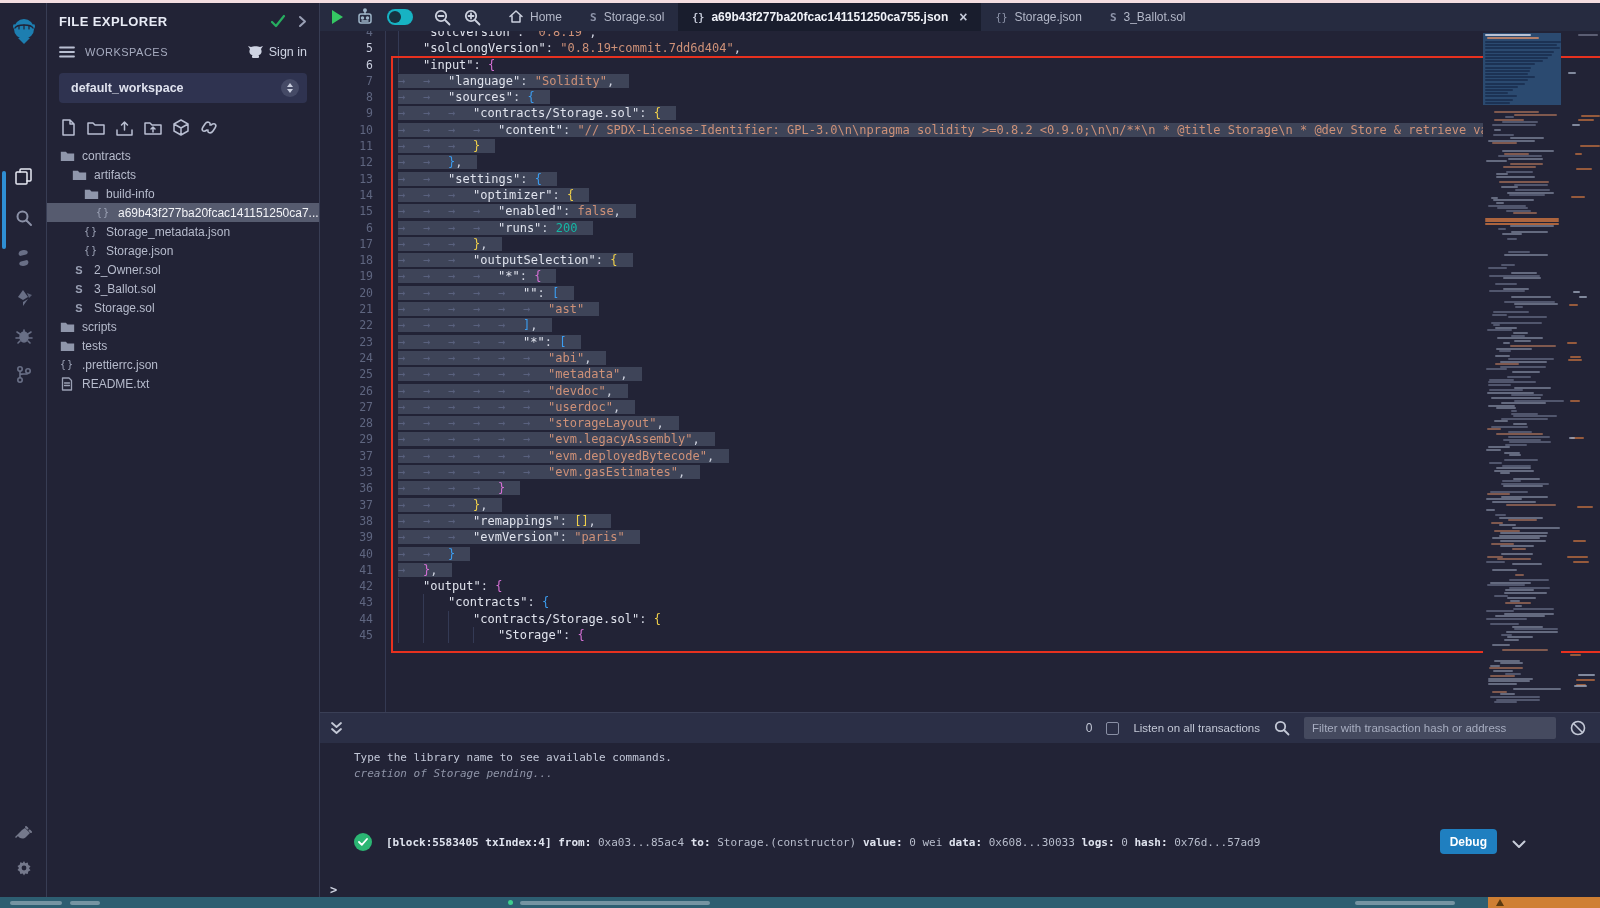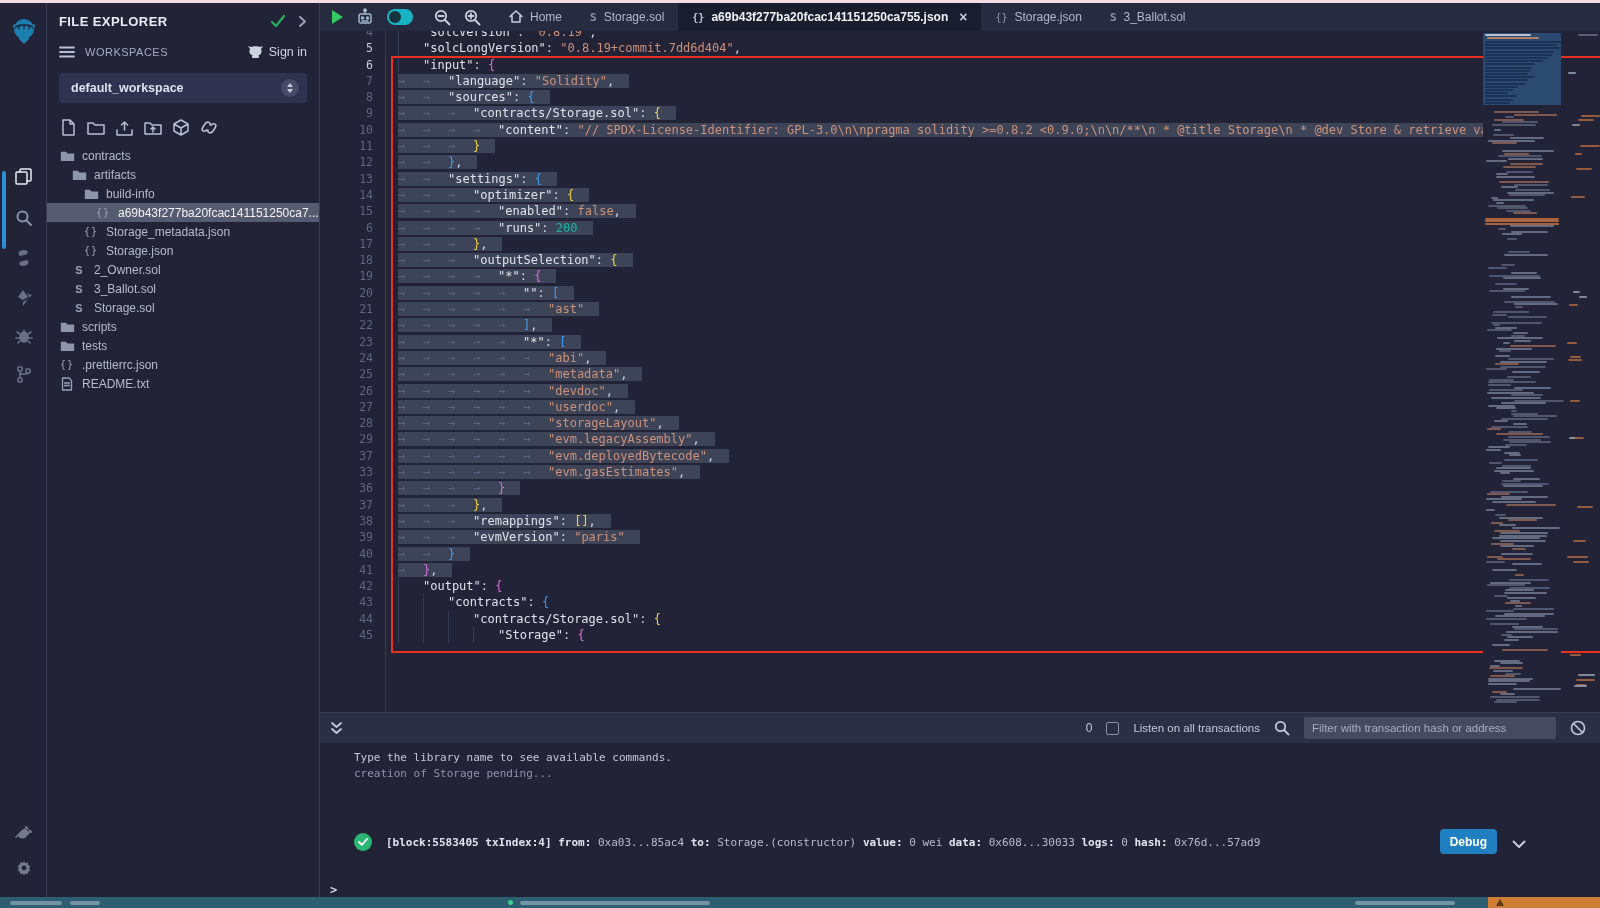--- a/index.html
+++ b/index.html
@@ -67,21 +67,21 @@
   .terminal { position:absolute; left:0; top:709px; right:0; bottom:0; background:#222336; border-top:1px solid #3a3f56; }
   .term-head { position:absolute; left:0; top:0; right:0; height:30px; background:#2b2f46; display:flex; align-items:center; padding:0 14px 0 10px; gap:14px; }
   .th-spacer { flex:1; }
   .th-count { color:#c3c8d6; font-size:12px; }
   .th-check { width:13px; height:13px; border:1px solid #8a90a5; border-radius:2px; background:transparent; cursor:pointer; }
   .th-listen { color:#c3c8d6; font-size:11.5px; cursor:pointer; }
   .th-input { width:252px; height:22px; background:#454a5f; border:none; border-radius:2px; color:#dfe3ee; font-size:11.5px; padding:0 8px; font-family:"Liberation Sans",sans-serif; }
   .th-input::placeholder { color:#a7adc0; }
   .term-body { position:absolute; inset:30px 0 0 0; font-family:"DejaVu Sans Mono",monospace; }
   .t-line { position:absolute; left:34px; font-size:11px; color:#c3c8d8; }
-  .t-line.dim { color:#8f94a8; }
+  .t-line.dim { color:#8f94a8;font-style:italic; }
   .txrow { position:absolute; left:34px; right:90px; top:86px; height:26px; display:flex; align-items:center; gap:14px; }
   .tx-ok { width:18px; height:18px; border-radius:50%; background:#2bb673; display:flex; align-items:center; justify-content:center; flex:none; }
   .tx-text { font-size:11px; color:#b8bdcc; white-space:nowrap; overflow:hidden; flex:1; }
   .tx-text b { color:#dfe3ee; }
   .debug-btn { position:absolute; right:103px; top:86px; height:25px; padding:0 10px; background:#1f7fc0; color:#fff; font-size:12px; font-weight:bold; border:none; border-radius:4px; cursor:pointer; font-family:"Liberation Sans",sans-serif; }
   .tx-caret { position:absolute; right:74px; top:91px; color:#c8cdd9; }
   .prompt { position:absolute; left:10px; top:140px; color:#cfd3e0; font-size:12px; font-weight:bold; }
 
   
   .statusbar { position:absolute; left:0; bottom:0; right:0; height:11px; background:#2d5e71; overflow:hidden; }

